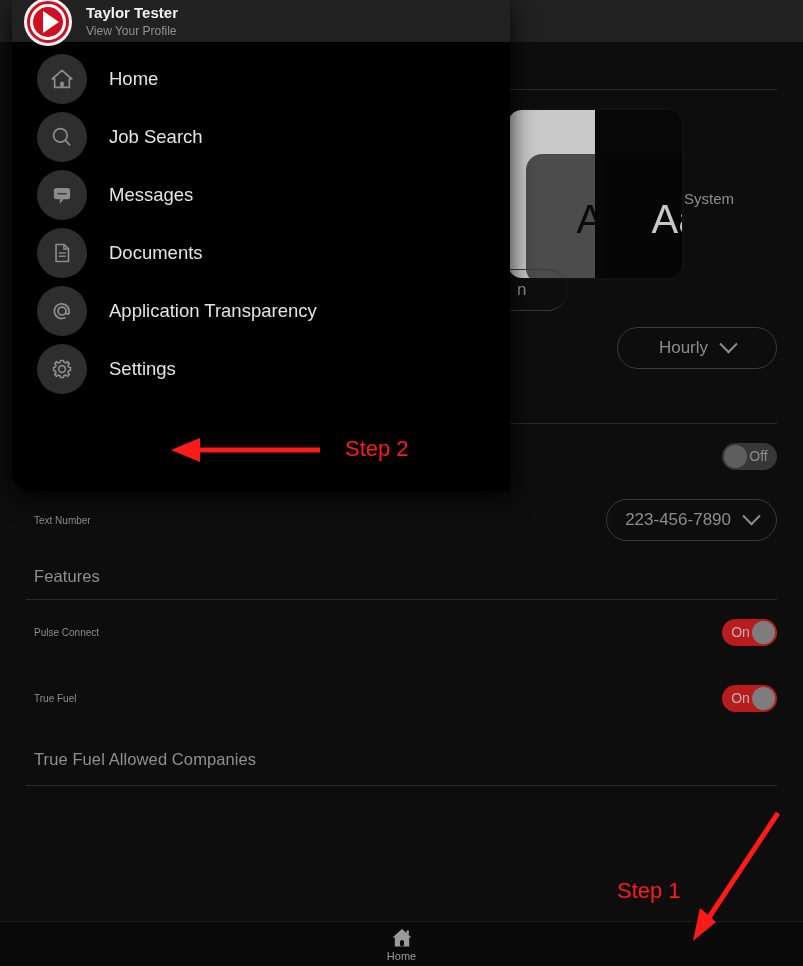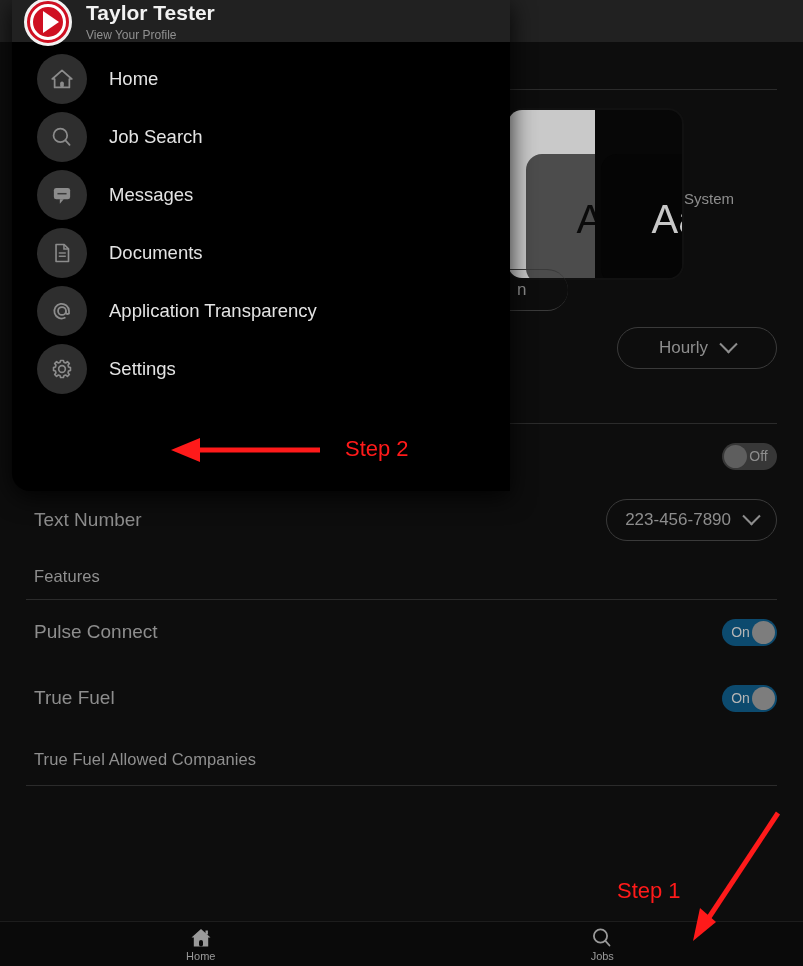--- a/index.html
+++ b/index.html
@@ -28,21 +28,21 @@
   }
   .sect-head:after {
     content:""; position:absolute; left:26px; right:26px; bottom:0;
     height:1px; background:#2b2b2b;
   }
 
   .row {
     position:relative; height:64px; padding:0 26px 0 34px;
     display:flex; align-items:center; justify-content:space-between;
   }
-  .row-label { color:#8d8d8d; font-size:19px; }
+  .row-label { color:#8d8d8d; font-size:10px; }
 
   
   .theme-row {
     position:relative; height:170px;
     display:flex; align-items:flex-start; padding:18px 26px 0 26px;
     gap:22px;
   }
   .theme-opt { width:228px; display:flex; flex-direction:row; align-items:center; }
   .theme-card {
     width:228px; height:172px; border-radius:16px; overflow:hidden;
@@ -75,21 +75,21 @@
   
   .toggle {
     width:55px; height:27px; border-radius:14px; position:relative;
     display:flex; align-items:center;
   }
   .toggle .knob { position:absolute; width:23px; height:23px; border-radius:50%; background:#7b7b7b; top:2px; }
   .toggle .tlabel { position:absolute; font-size:14px; width:100%; text-align:center; }
   .toggle.off { background:#373737; }
   .toggle.off .knob { left:2px; background:#5e5e5e; }
   .toggle.off .tlabel { color:#8d8d8d; left:9px; }
-  .toggle.on { background:#0c4a6e; }
+  .toggle.on { background:#b91c1c; }
   .toggle.on .knob { right:2px; background:#7d7d7d; }
   .toggle.on .tlabel { color:#b5b5b5; left:-9px; }
 
   
   .bottomnav {
     position:absolute; left:0; bottom:0; width:803px; height:45px;
     background:#0a0a0a; border-top:1px solid #1d1d1d;
     display:flex;
   }
   .navitem { flex:1; display:flex; flex-direction:column; align-items:center; justify-content:center; gap:1px; }
@@ -116,21 +116,21 @@
   .logo:before {
     content:""; position:absolute; width:30px; height:30px; border-radius:50%;
     border:3px solid #ffffff; left:3px; top:3px;
   }
   .logo .chevron {
     position:relative; width:0; height:0; z-index:2;
     border-top:11px solid transparent; border-bottom:11px solid transparent;
     border-left:16px solid #ffffff; left:3px;
   }
   .user-block { display:flex; flex-direction:column; justify-content:center; }
-  .user-name { color:#f2f2f2; font-size:21px; font-weight:bold; }
+  .user-name { color:#f2f2f2; font-size:15px; font-weight:bold; }
   .user-sub { color:#909090; font-size:12px; margin-top:3px; }
 
   .drawer-items { padding-top:8px; }
   .ditem { height:58px; display:flex; align-items:center; padding-left:25px; gap:22px; }
   .dicon {
     width:50px; height:50px; border-radius:50%; background:#2e2e2e;
     display:flex; align-items:center; justify-content:center; flex:0 0 50px;
     color:#8c8c8c;
   }
   .ditem .dlabel { color:#e4e4e4; font-size:18.5px; }
@@ -240,27 +240,20 @@
 
       <div class="navitem">
         <svg width="24" height="22" viewBox="0 0 24 22">
           <path d="M12 2 L2.5 10.5 L4.8 10.5 L4.8 19.5 L19.2 19.5 L19.2 10.5 L21.5 10.5 Z" fill="#9a9a9a"></path>
           <rect x="10" y="13" width="4" height="6.5" rx="2" fill="#0a0a0a"></rect>
           <rect x="16.5" y="3.5" width="2.4" height="4" fill="#9a9a9a"></rect>
         </svg>
         <span class="nlabel">Home</span>
       </div>
 
-      <div class="navitem">
-        <svg width="24" height="22" viewBox="0 0 24 22">
-          <circle cx="10.5" cy="9" r="6.6" fill="none" stroke="#9a9a9a" stroke-width="1.8"></circle>
-          <line x1="15.4" y1="13.8" x2="19.5" y2="18.5" stroke="#9a9a9a" stroke-width="1.8" stroke-linecap="round"></line>
-        </svg>
-        <span class="nlabel">Jobs</span>
-      </div>
 
 
     </div>
   </div>
 
   <div id="drawer">
 
     <div class="drawer-head">
       <div class="logo">
         <span class="chevron"></span>

